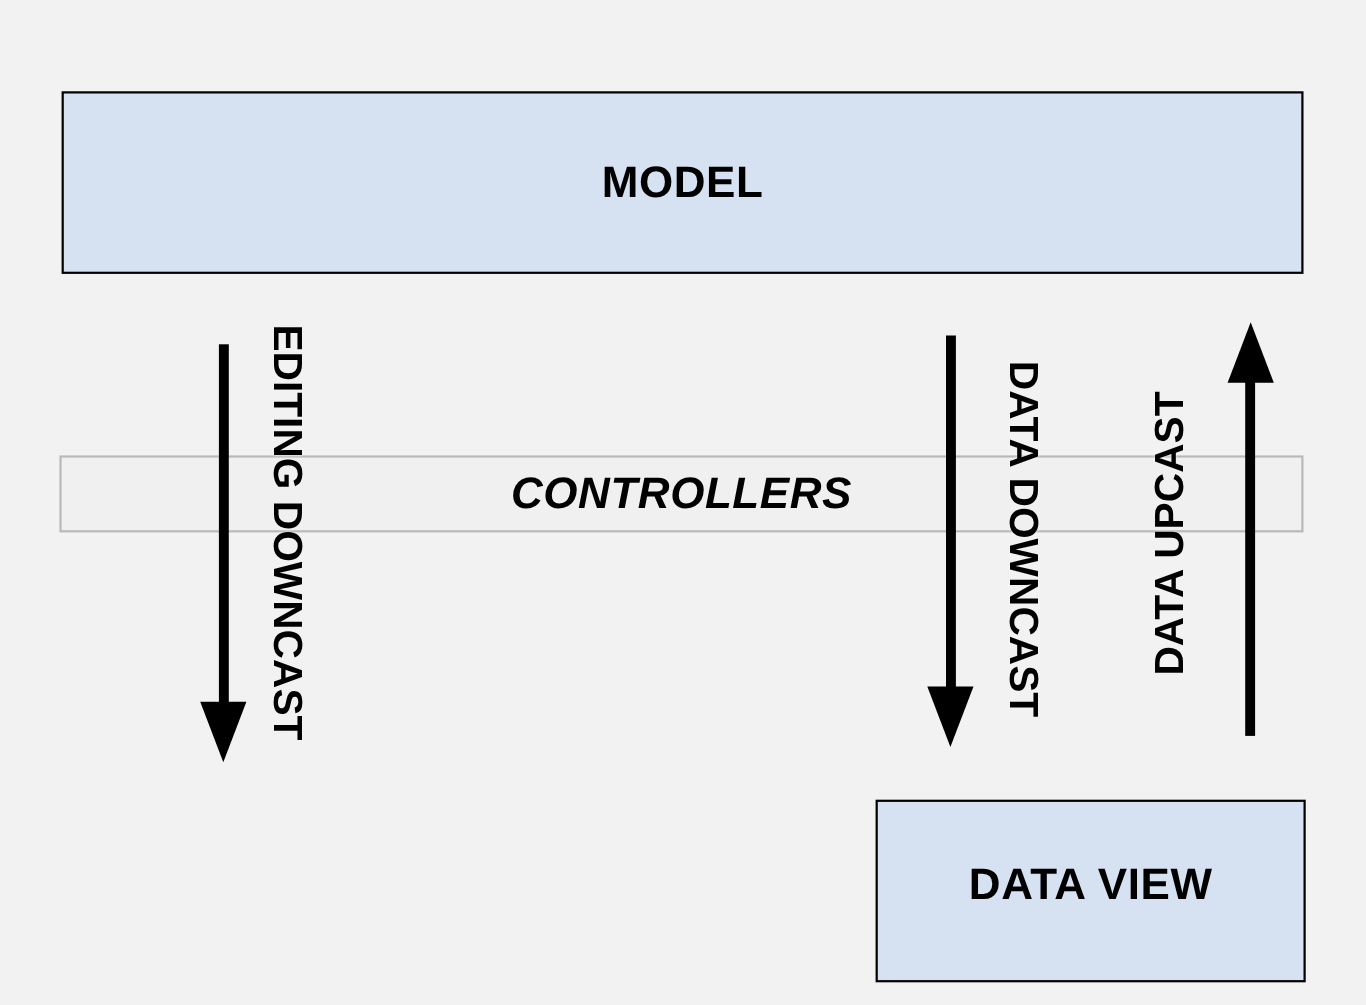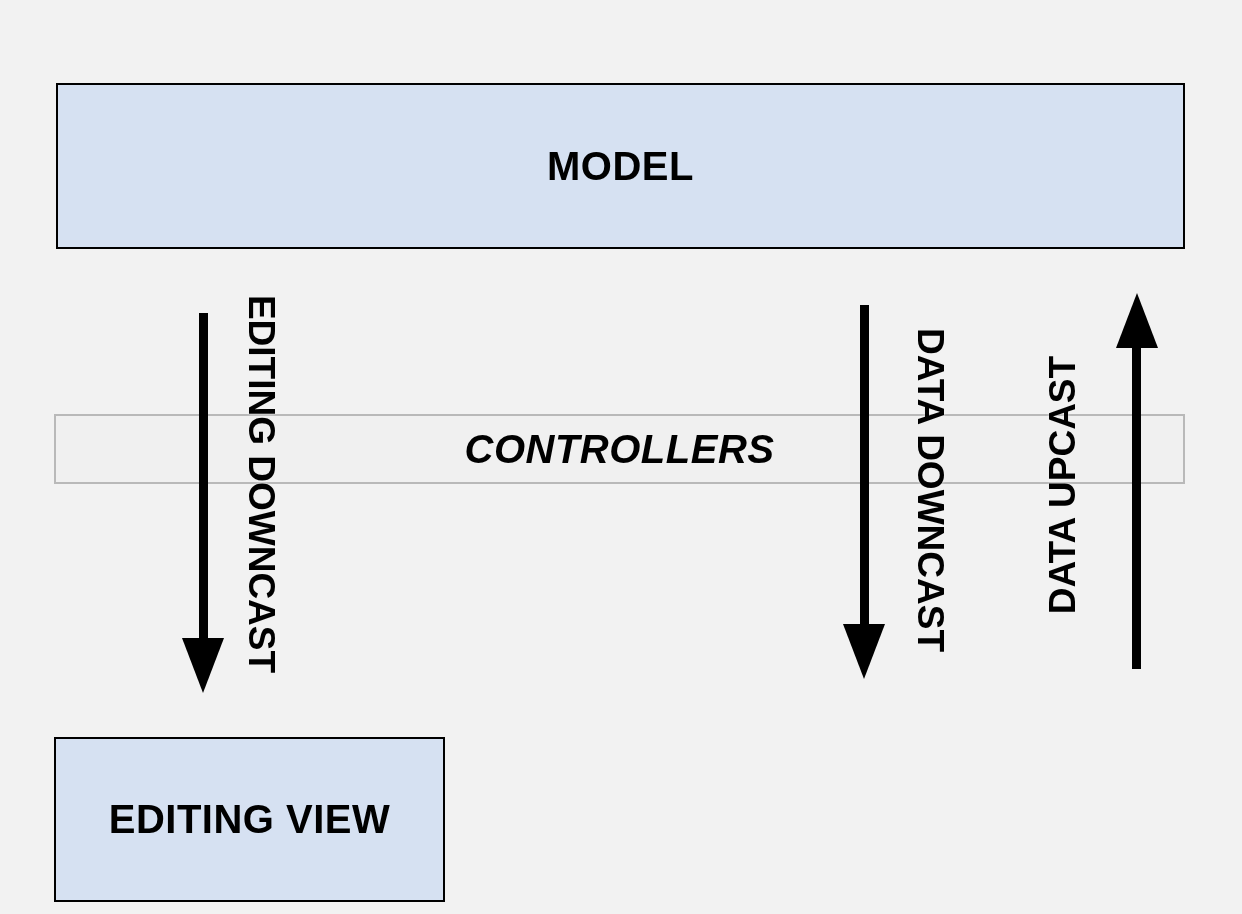--- a/index.html
+++ b/index.html
@@ -98,24 +98,24 @@
 <div id="canvas">
 
   <div class="box blue-box" id="model-box">
     <span class="box-label">MODEL</span>
   </div>
 
   <div class="box" id="controllers-box">
     <span class="box-label">CONTROLLERS</span>
   </div>
 
-  <div class="box blue-box" id="editing-view-box">
-    <span class="box-label">EDITING VIEW</span>
+
+  <div class="box blue-box" id="data-view-box">
+    <span class="box-label">DATA VIEW</span>
   </div>
-
 
   <div class="arrow-shaft" id="editing-downcast-shaft"></div>
   <div class="arrow-head head-down" id="editing-downcast-head"></div>
   <div class="arrow-label rot-cw" id="editing-downcast-label">EDITING DOWNCAST</div>
 
   <div class="arrow-shaft" id="data-downcast-shaft"></div>
   <div class="arrow-head head-down" id="data-downcast-head"></div>
   <div class="arrow-label rot-cw" id="data-downcast-label">DATA DOWNCAST</div>
 
   <div class="arrow-head head-up" id="data-upcast-head"></div>

